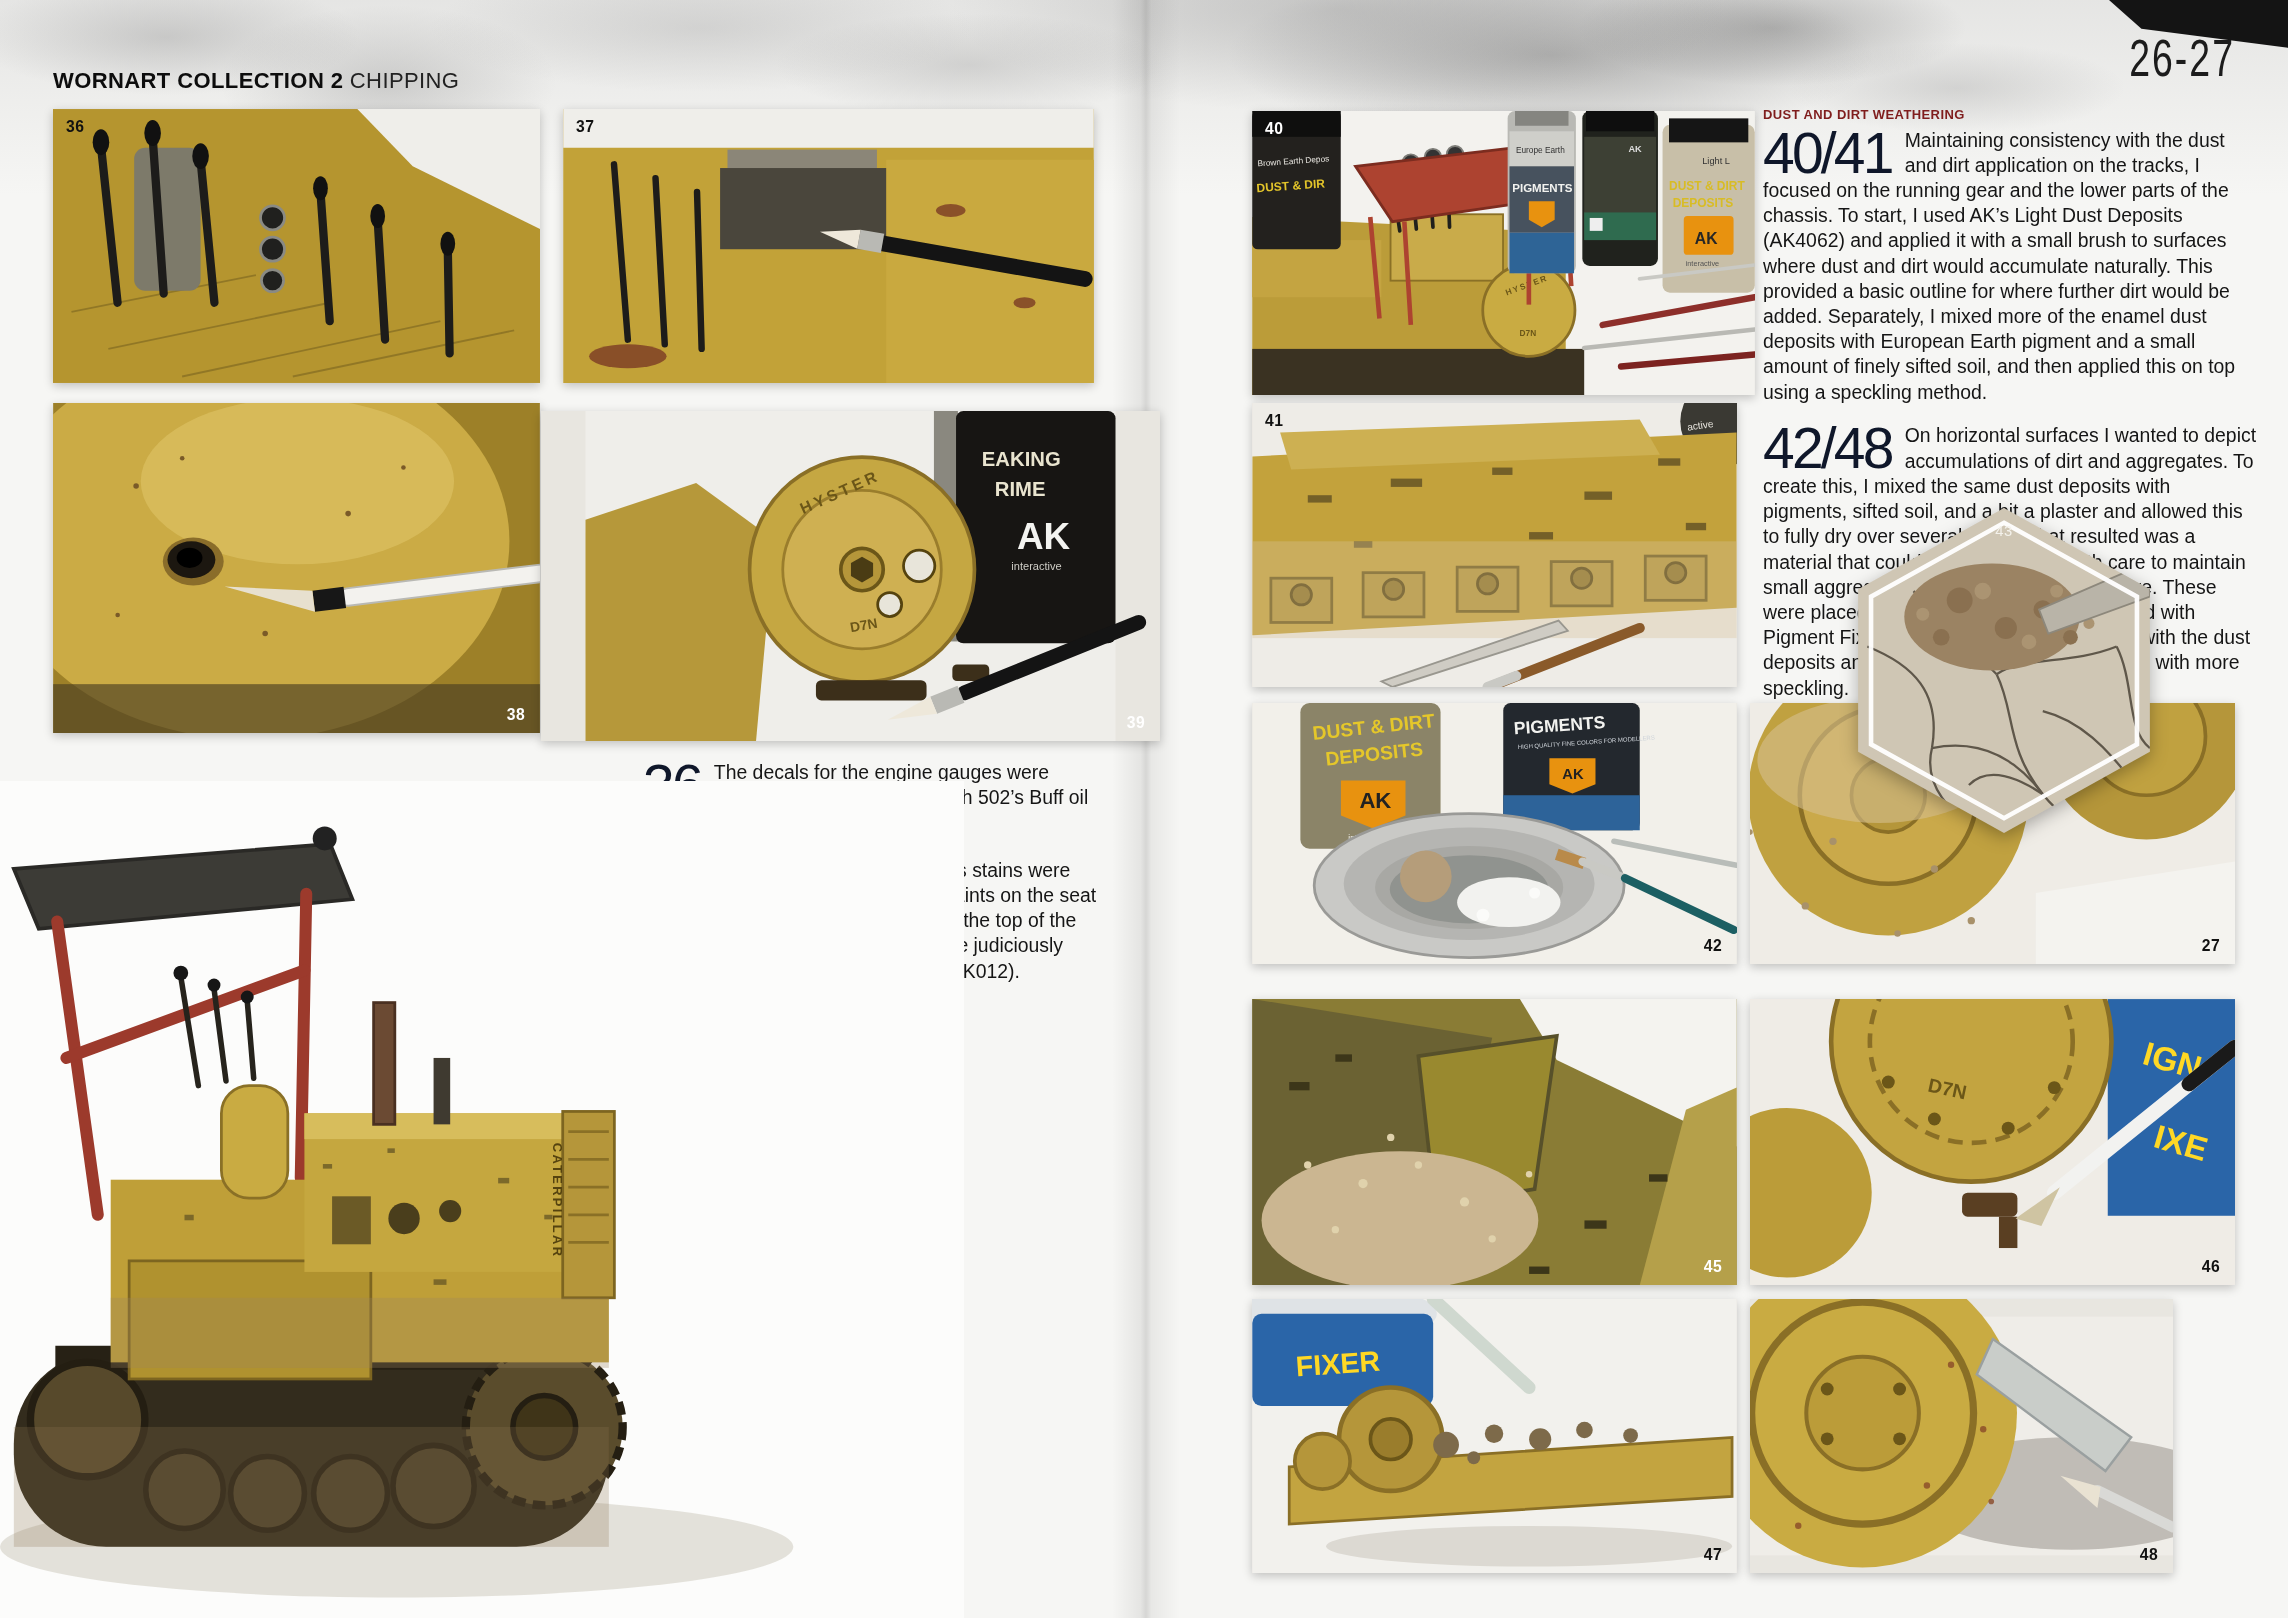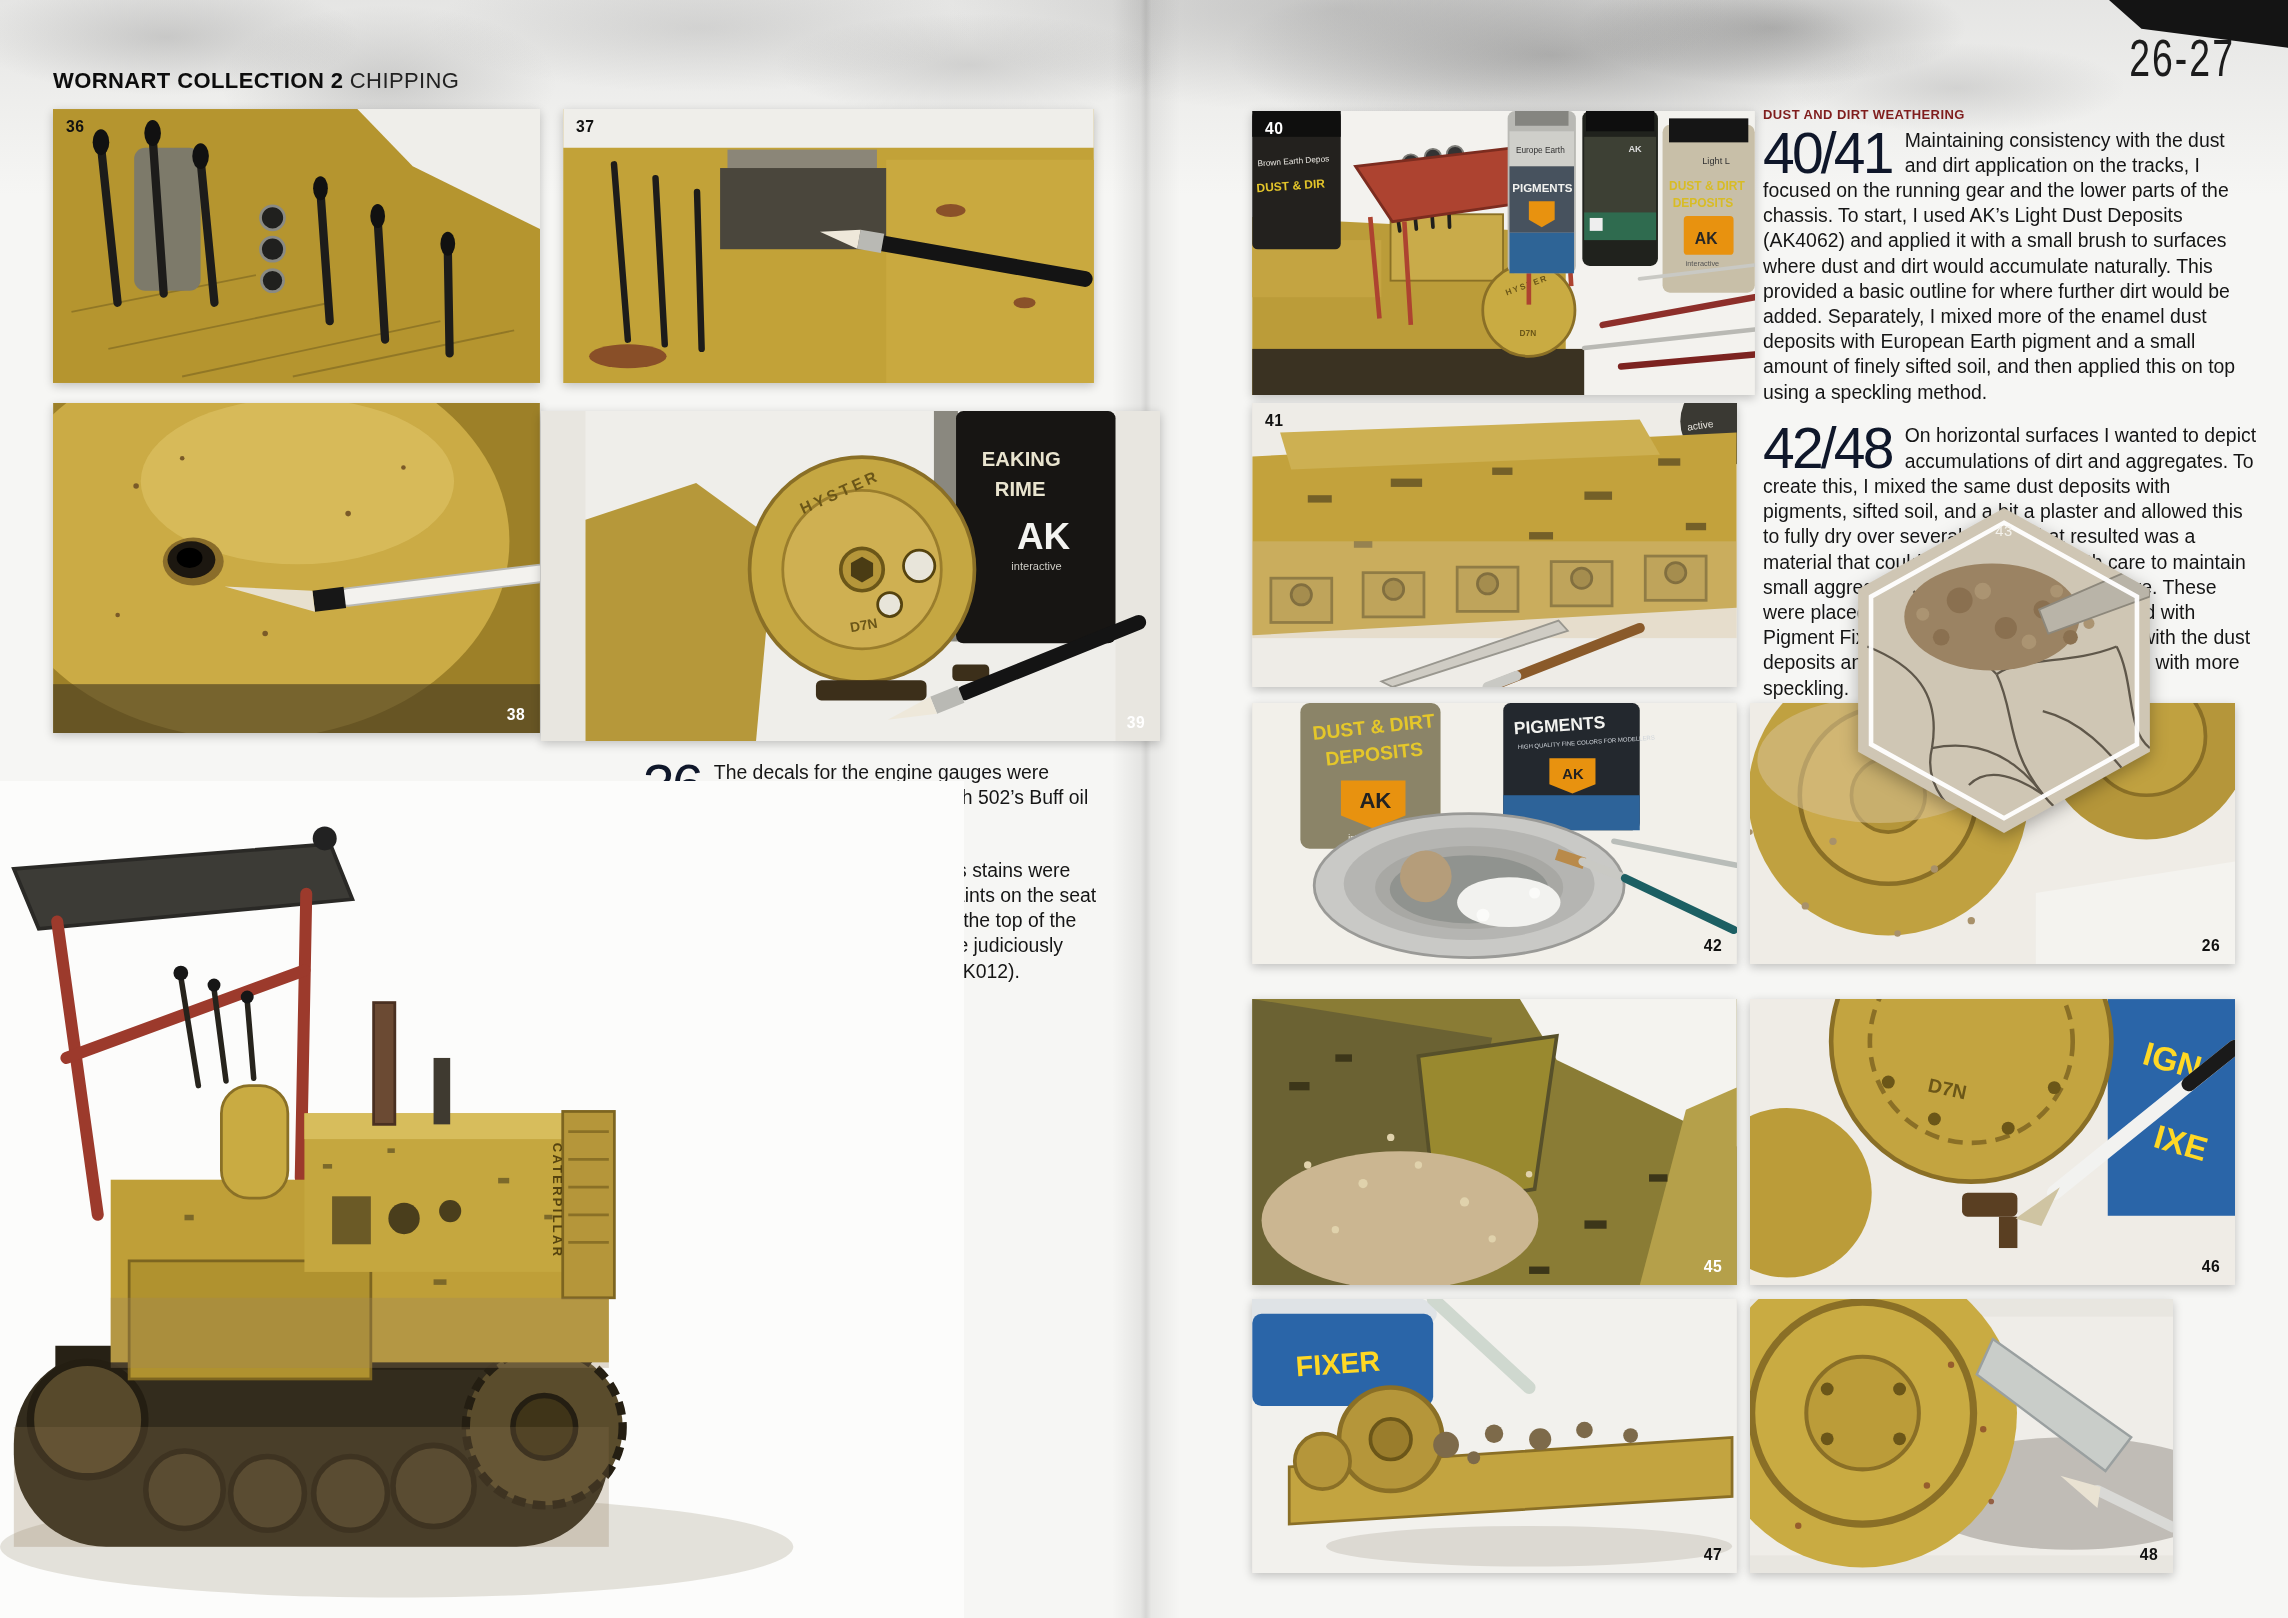--- a/index.html
+++ b/index.html
@@ -440,21 +440,21 @@
         <circle cx="90" cy="150" r="4"></circle>
           <circle cx="200" cy="180" r="4"></circle>
           <circle cx="260" cy="120" r="3.5"></circle>
         <circle cx="330" cy="90" r="3.5"></circle>
           <circle cx="60" cy="220" r="4"></circle>
           <circle cx="380, " cy="140" r="3"></circle>
         <circle cx="240" cy="236" r="4"></circle>
           <circle cx="160" cy="250" r="3.5"></circle>
       </g>
     </svg>
-    <figcaption class="fl br">26</figcaption>
+    <figcaption class="fl br">27</figcaption>
   </figure>
 
   <figure class="photo" style="left:1252px;top:999px;width:485px;height:286px;margin:0">
     <svg viewBox="0 0 525 310">
       <rect width="525" height="310" fill="#8a7c35"></rect>
       <polygon points="290,0 525,0 525,160 330,66" fill="#f4f3ef"></polygon>
       <polygon points="0,0 260,42 200,310 0,310" fill="#6b6233"></polygon>
       <polygon points="180,62 330,40 306,206 198,224" fill="#99892f" stroke="#57502a" stroke-width="4"></polygon>
       <polygon points="470,120 525,96 525,310 420,310" fill="#b5a04a"></polygon>
       <ellipse cx="160" cy="240" rx="150" ry="75" fill="#cbb691"></ellipse>

